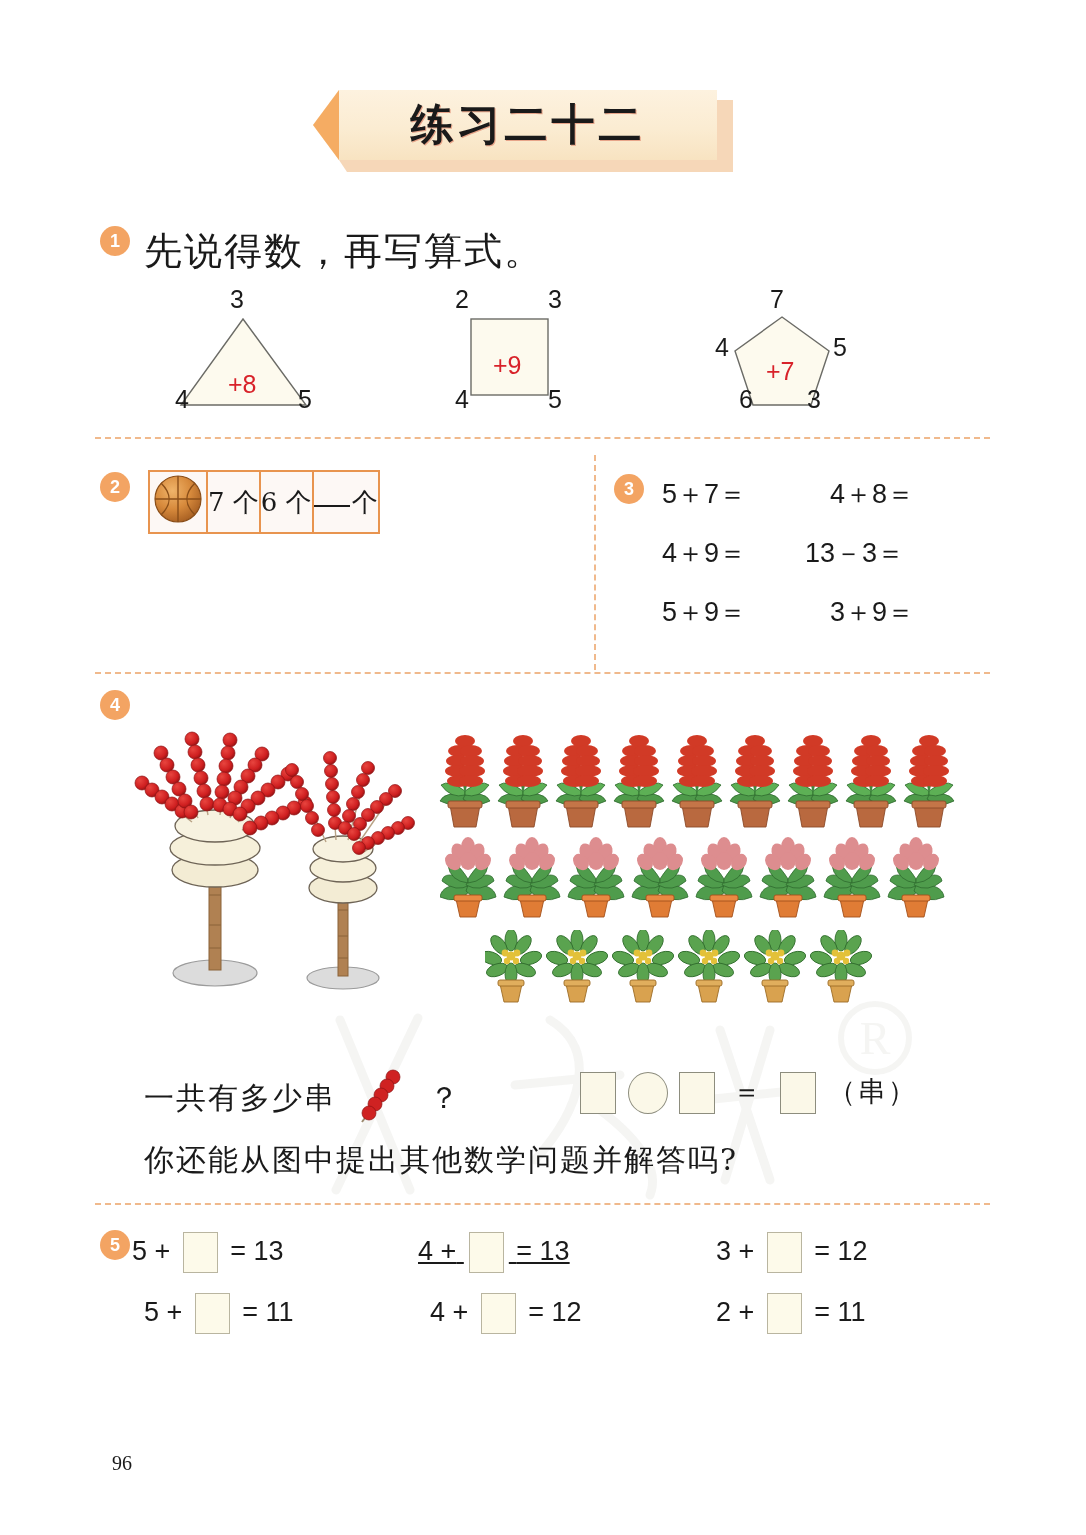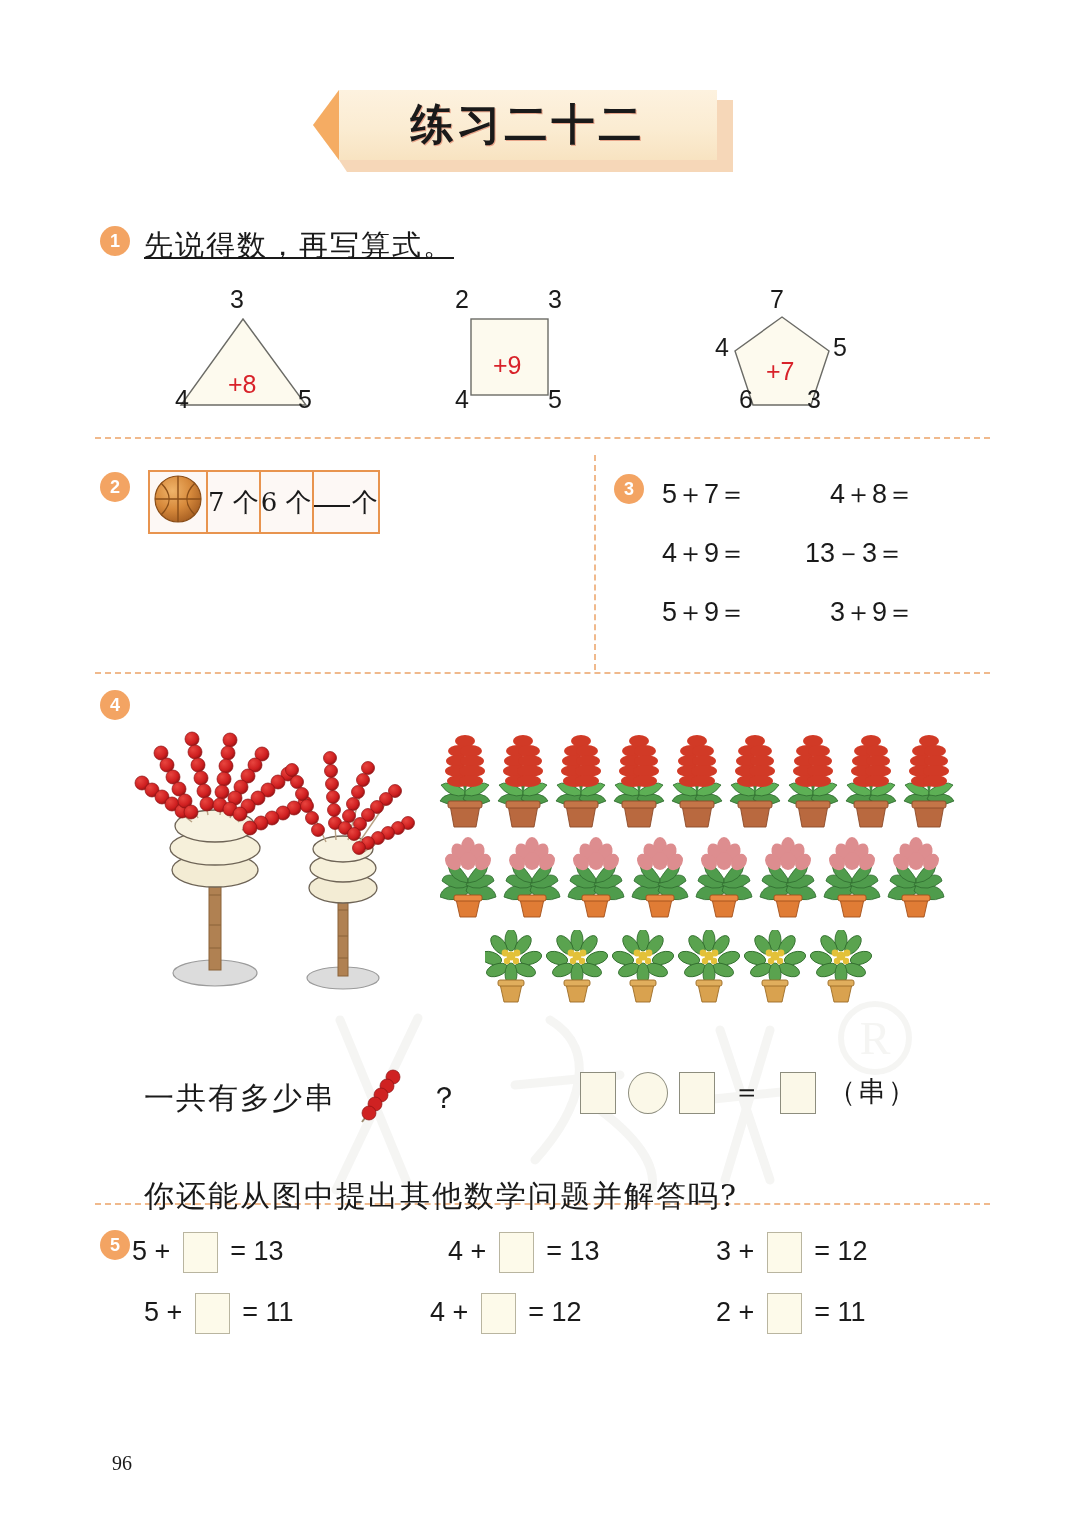--- a/index.html
+++ b/index.html
@@ -93,23 +93,22 @@
   }
   .num {
     font-family: "Liberation Sans", "DejaVu Sans", sans-serif;
     color: #1a1a1a;
   }
 
   
   .ex1-title {
     position: absolute;
     left: 144px; top: 226px;
-    font-size: 29px;
+    font-size: 38px;
     letter-spacing: 2px;
-    text-decoration: underline;
   }
   .shape-group { position: absolute; }
   .shape-num {
     position: absolute;
     font-family: "Liberation Sans","DejaVu Sans",sans-serif;
     font-size: 25px;
     color: #1a1a1a;
   }
   .shape-op {
     position: absolute;
@@ -565,30 +564,30 @@
 
   <div class="q-line" style="left:580px; top:1072px;">
     <span class="ansbox"></span>
     <span class="anscircle"></span>
     <span class="ansbox"></span>
     <span class="num" style="font-size:28px; margin:0 6px;">＝</span>
     <span class="ansbox"></span>
     <span class="cn" style="font-size:28px;">（串）</span>
   </div>
 
-  <div class="q-line cn" style="left:144px; top:1140px;margin-top:36px;">你还能从图中提出其他数学问题并解答吗?</div>
+  <div class="q-line cn" style="left:144px; top:1140px;">你还能从图中提出其他数学问题并解答吗?</div>
 
   <div class="badge" style="left:100px; top:1230px;">5</div>
 
   <div class="eq" style="left:132px; top:1232px;">
     <span>5 +</span>
     <span class="fillbox"></span>
     <span>= 13</span>
   </div>
-  <div class="eq" style="left:448px; top:1232px;">
+  <div class="eq" style="left:418px; top:1232px;text-decoration:underline;">
     <span>4 +</span>
     <span class="fillbox"></span>
     <span>= 13</span>
   </div>
   <div class="eq" style="left:716px; top:1232px;">
     <span>3 +</span>
     <span class="fillbox"></span>
     <span>= 12</span>
   </div>
 

